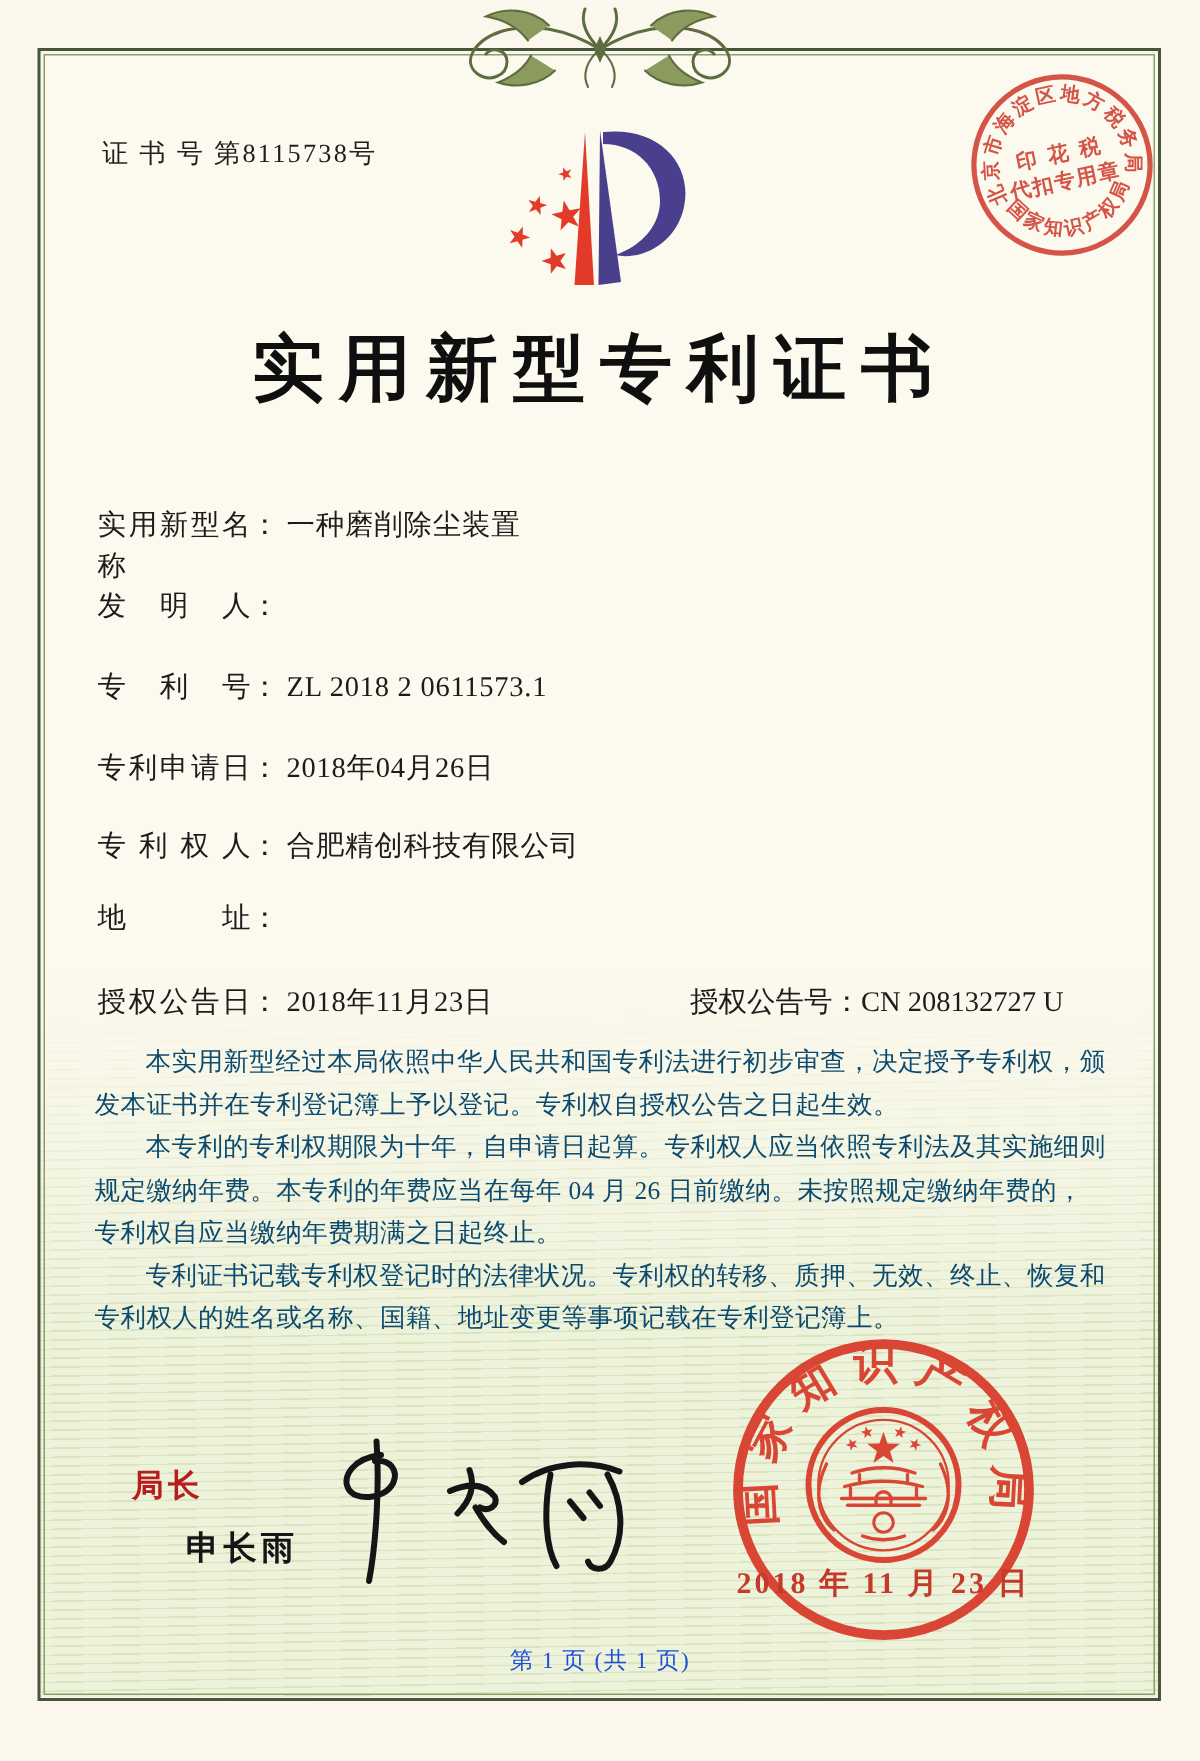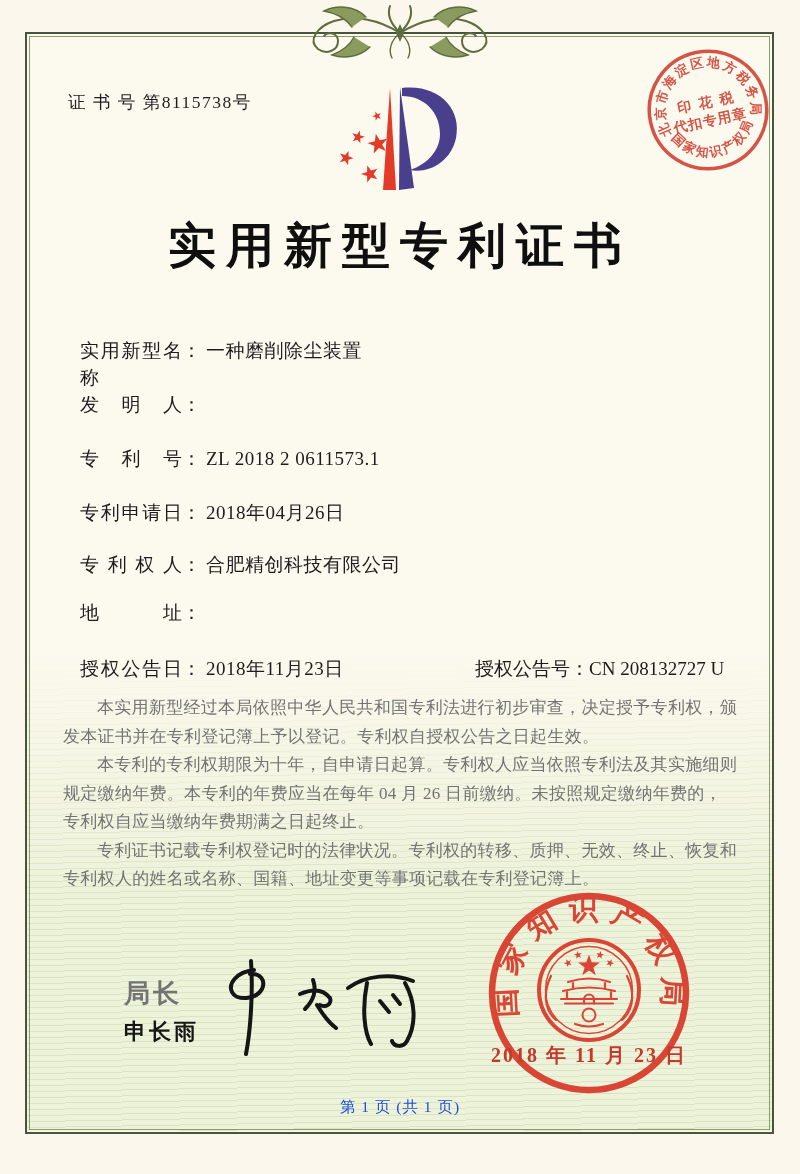--- a/index.html
+++ b/index.html
@@ -25,33 +25,33 @@
 
   .cert-number{position:absolute;left:68px;top:90px;font-size:17.5px;letter-spacing:1.5px;color:#1e1e1e;}
   .logo{position:absolute;left:328px;top:82px;width:146px;height:118px;}
   .tax-stamp{position:absolute;left:640px;top:42px;width:136px;height:136px;opacity:.92;}
 
   .title{
     position:absolute;left:0;top:214px;width:100%;text-align:center;
     font-size:48px;font-weight:700;letter-spacing:10px;color:#0f0f0f;
   }
 
-  .field-row{position:absolute;left:80px;width:692px;display:flex;align-items:flex-start;
+  .field-row{position:absolute;left:65px;width:692px;display:flex;align-items:flex-start;
     font-size:19px;line-height:27px;color:#1c1c1c;}
   .field-label{display:inline-block;width:102px;text-align:justify;text-align-last:justify;flex:0 0 102px;}
   .field-colon{flex:0 0 auto;margin-right:5px;}
   .field-value{flex:1 1 auto;max-width:562px;letter-spacing:.5px;}
   .grant-no{position:absolute;left:395px;top:0;display:flex;font-size:19px;}
   .grant-no .glabel{letter-spacing:0;}
 
   .body-text{position:absolute;left:63px;top:694px;width:676px;
-    font-size:17px;line-height:28.5px;color:#737373;}
+    font-size:17px;line-height:28.5px;color:#0c4a6e;}
   .body-text p{margin:0;text-indent:2em;letter-spacing:.3px;}
 
-  .officer{position:absolute;left:88px;top:976px;font-size:26px;letter-spacing:3px;color:#737373;font-weight:600;margin-left:36px;}
+  .officer{position:absolute;left:88px;top:976px;font-size:21px;letter-spacing:3px;color:#b91c1c;font-weight:600;}
   .officer-name{position:absolute;left:88px;top:1017px;font-size:22px;letter-spacing:3px;color:#161616;font-weight:600;margin-left:36px;}
   .signature{position:absolute;left:216px;top:956px;width:226px;height:106px;}
 
   .seal{position:absolute;left:482px;top:886px;width:214px;height:214px;opacity:.93;}
   .seal-date{position:absolute;left:482px;top:1042px;width:214px;text-align:center;
     font-size:20px;color:#c5392b;letter-spacing:2px;font-weight:600;}
 
   .footer{position:absolute;left:0;top:1097px;width:100%;text-align:center;
     font-size:15.5px;color:#1d4ed8;letter-spacing:1px;}
 </style>

